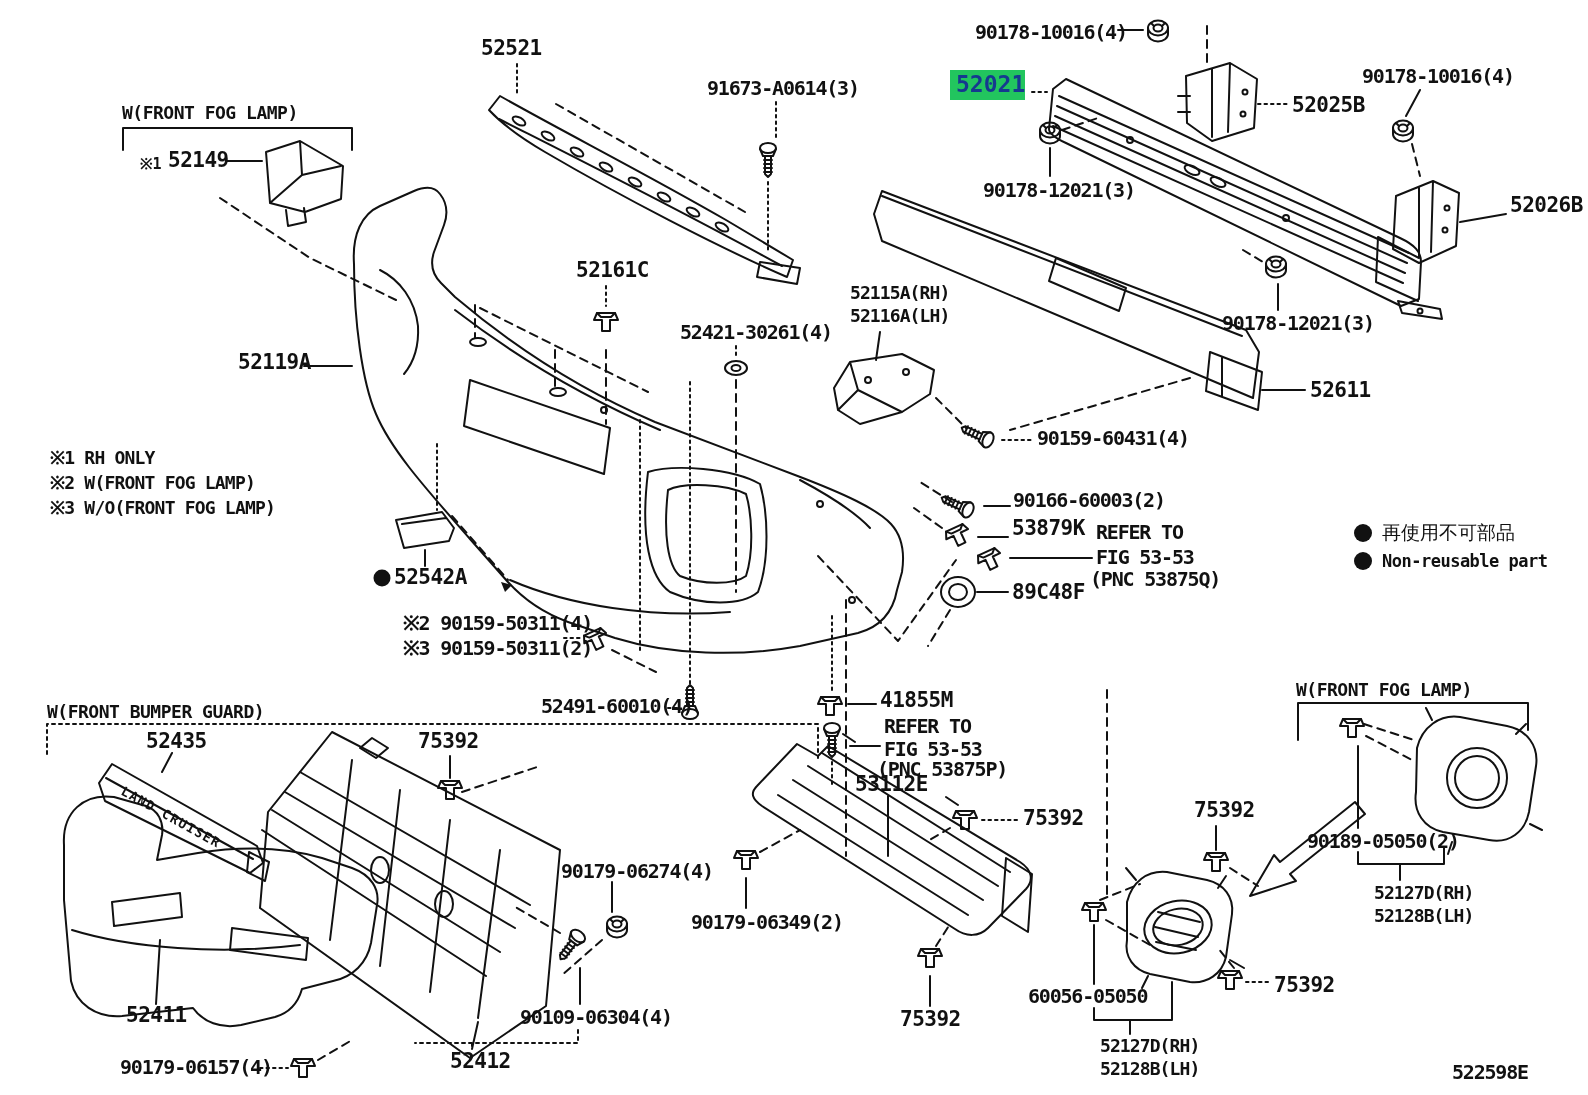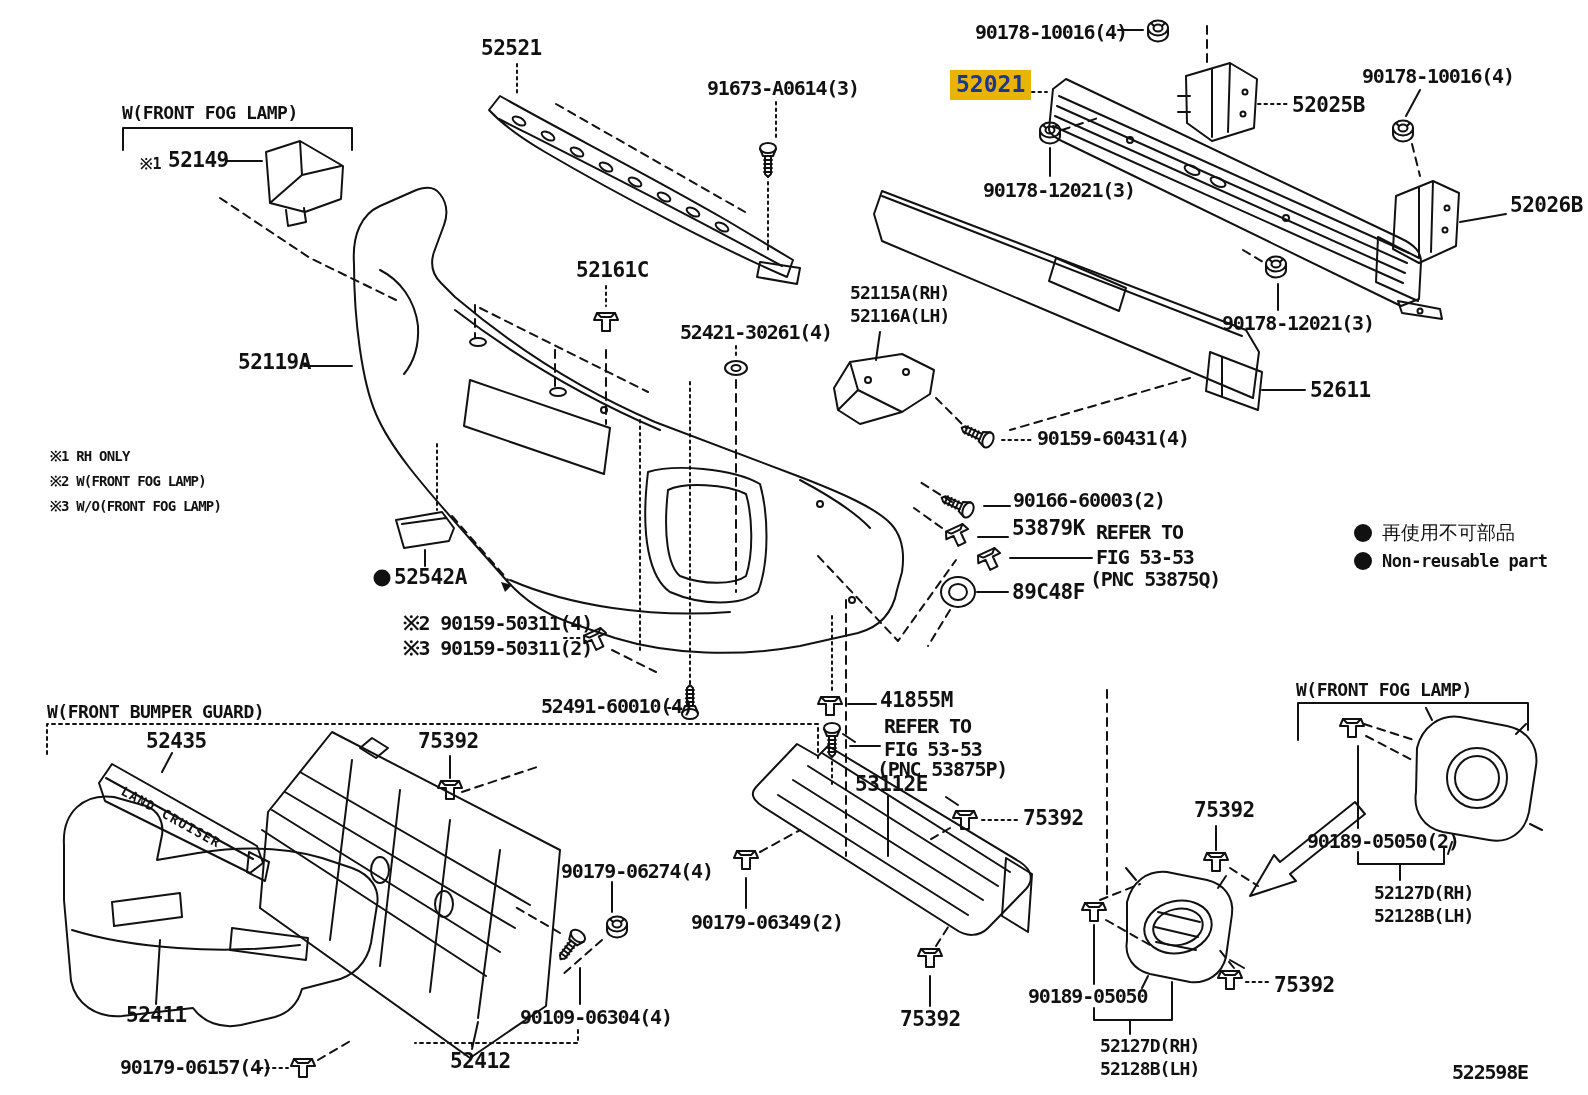--- a/index.html
+++ b/index.html
@@ -3,26 +3,26 @@
 <meta charset="utf-8">
 <style>
   html,body{margin:0;padding:0;background:#fff}
   .stage{position:relative;width:1588px;height:1095px;background:#fff;overflow:hidden;
          font-family:"DejaVu Sans Mono","Liberation Mono",monospace;color:#111}
   .stage svg{position:absolute;left:0;top:0}
   .lbl{position:absolute;font-weight:bold;white-space:nowrap;line-height:1;color:#111}
   .num{font-size:21px;letter-spacing:-0.5px}
   .code{font-size:20px;letter-spacing:-1.2px}
   .hdr{font-size:18px;letter-spacing:-0.5px}
-  .note{font-size:14px;letter-spacing:-0.8px}
+  .note{font-size:18px;letter-spacing:-0.8px}
   .s15{font-size:15px}
   .s18{font-size:18px;letter-spacing:-0.9px}
   .jp{font-size:19px;letter-spacing:0;font-family:"DejaVu Sans","Liberation Sans",sans-serif;font-weight:normal}
   .en{font-size:17px;letter-spacing:-0.5px}
-  .hl{background:#eab308;color:#16398F;padding:3px 6px 4px 6px;font-size:23px}
+  .hl{background:#22c55e;color:#16398F;padding:3px 0 4px 6px;font-size:23px}
 </style>
 </head>
 <body>
 
 <div class="stage">
 
 <svg width="1588" height="1095" viewBox="0 0 1588 1095">
   <defs>
     <g id="nut">
       <ellipse cx="10" cy="8" rx="10" ry="7.5"></ellipse>
@@ -367,21 +367,21 @@
 <div class="lbl num" style="left:418px;top:731px">75392</div>
 <div class="lbl num" style="left:126px;top:1005px">52411</div>
 <div class="lbl code" style="left:120px;top:1057px">90179-06157(4)</div>
 <div class="lbl num" style="left:450px;top:1051px">52412</div>
 <div class="lbl code" style="left:520px;top:1007px">90109-06304(4)</div>
 <div class="lbl code" style="left:561px;top:861px">90179-06274(4)</div>
 <div class="lbl code" style="left:691px;top:912px">90179-06349(2)</div>
 <div class="lbl num" style="left:900px;top:1009px">75392</div>
 <div class="lbl num" style="left:1023px;top:808px">75392</div>
 
-<div class="lbl code" style="left:1028px;top:986px">90189-05050</div>
+<div class="lbl code" style="left:1028px;top:986px">60056-05050</div>
 <div class="lbl s18" style="left:1100px;top:1037px">52127D(RH)</div>
 <div class="lbl s18" style="left:1100px;top:1060px">52128B(LH)</div>
 
 <div class="lbl hdr" style="left:1296px;top:681px">W(FRONT FOG LAMP)</div>
 <div class="lbl num" style="left:1194px;top:800px">75392</div>
 <div class="lbl code" style="left:1307px;top:831px">90189-05050(2)</div>
 <div class="lbl s18" style="left:1374px;top:884px">52127D(RH)</div>
 <div class="lbl s18" style="left:1374px;top:907px">52128B(LH)</div>
 <div class="lbl num" style="left:1274px;top:975px">75392</div>
 

